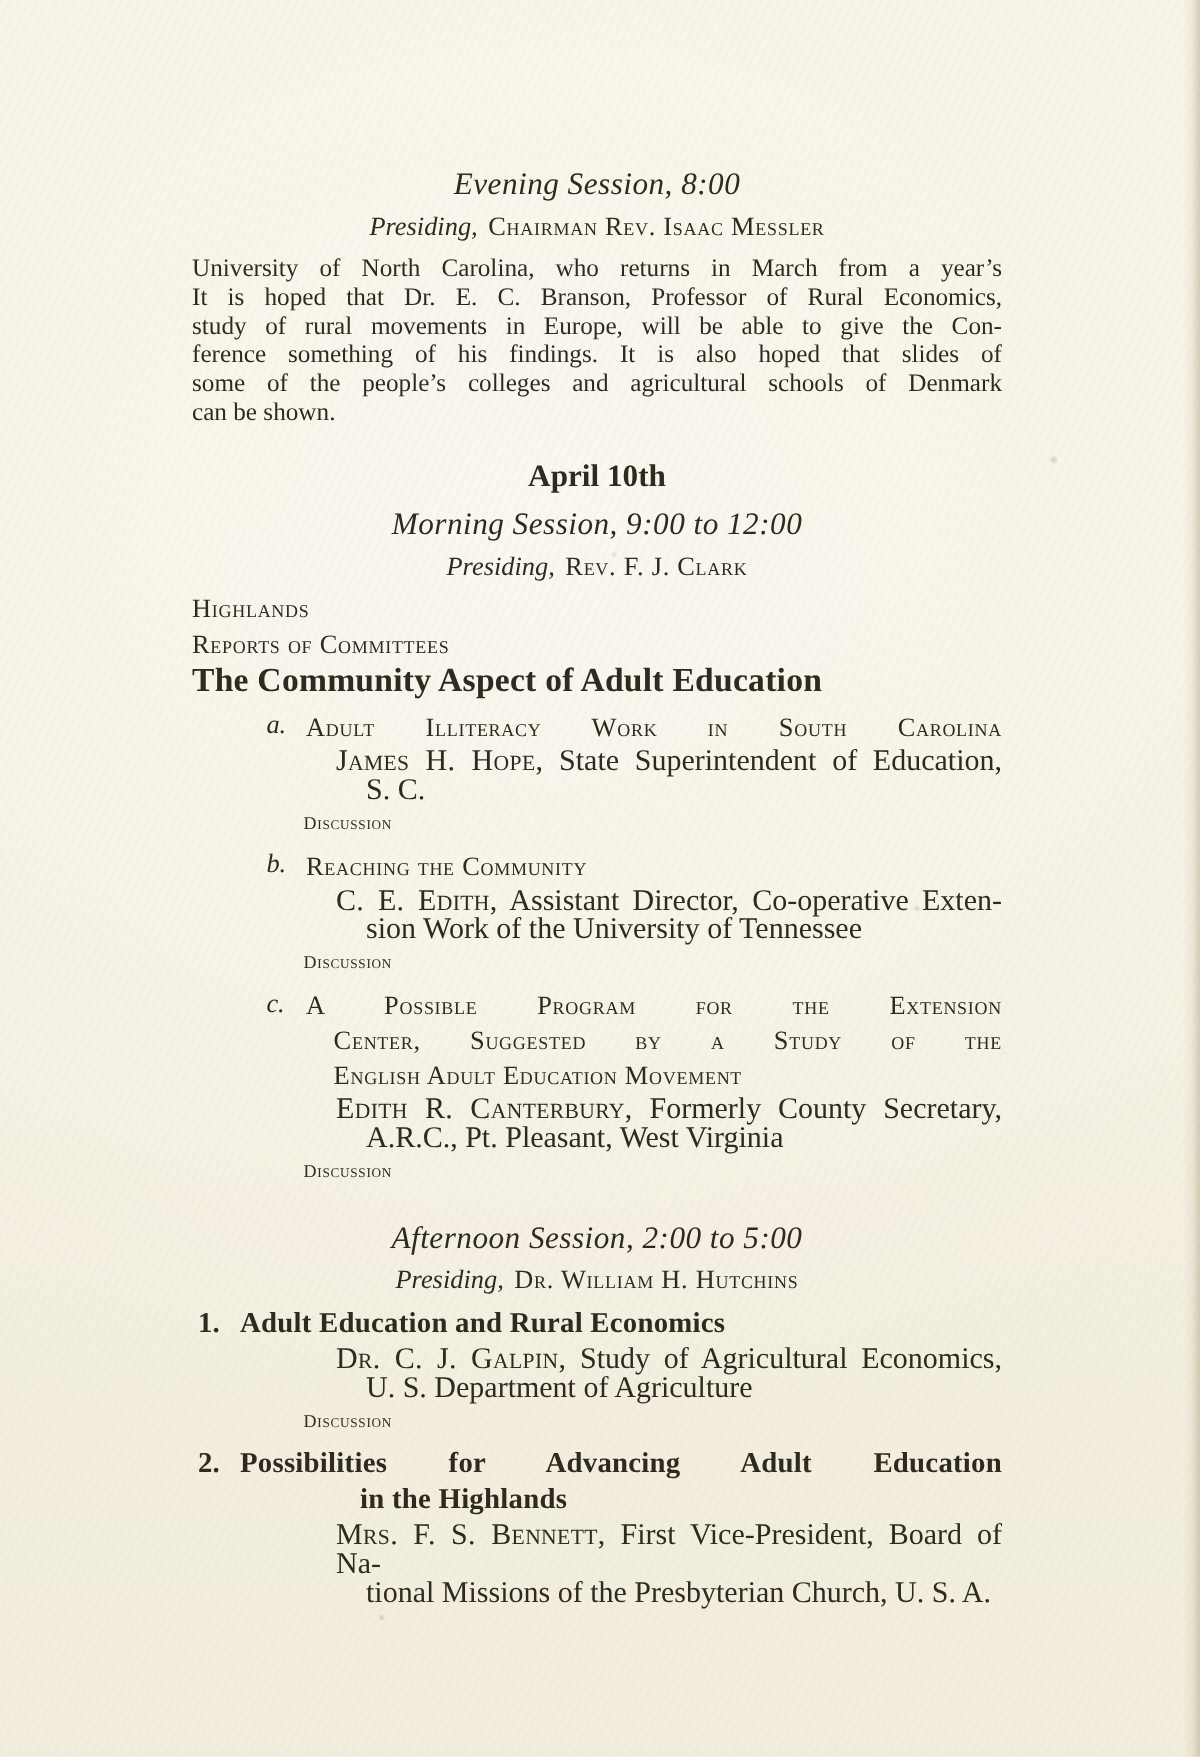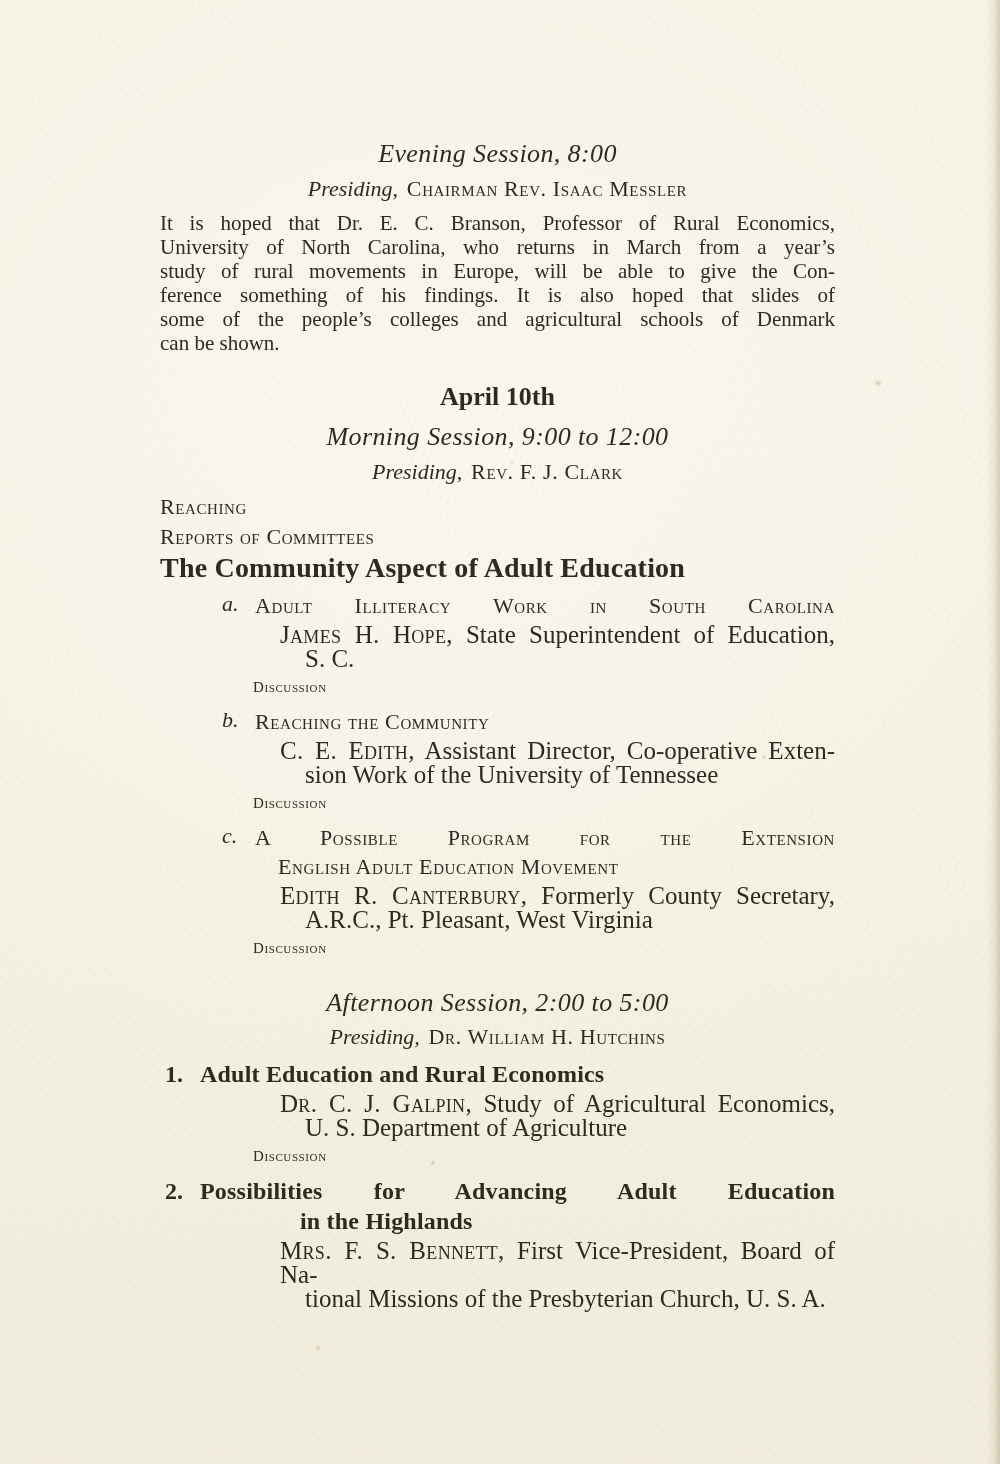--- a/index.html
+++ b/index.html
@@ -76,35 +76,35 @@
 <body>
 
 <div class="page">
   <div class="content">
 
     <div class="session-title">Evening Session, 8:00</div>
     <div class="presiding">
       <span class="label">Presiding,</span><span class="name">Chairman Rev. Isaac Messler</span>
     </div>
     <div class="paragraph">
+      <div class="pline">University of North Carolina, who returns in March from a year’s</div>
       <div class="pline">It is hoped that Dr. E. C. Branson, Professor of Rural Economics,</div>
-      <div class="pline">University of North Carolina, who returns in March from a year’s</div>
       <div class="pline">study of rural movements in Europe, will be able to give the Con-</div>
       <div class="pline">ference something of his findings. It is also hoped that slides of</div>
       <div class="pline">some of the people’s colleges and agricultural schools of Denmark</div>
       <div class="pline last">can be shown.</div>
     </div>
 
     <div class="date-heading">April 10th</div>
 
     <div class="session-title inner">Morning Session, 9:00 to 12:00</div>
     <div class="presiding">
       <span class="label">Presiding,</span><span class="name">Rev. F. J. Clark</span>
     </div>
-    <div class="agenda-line">Reaching</div>
+    <div class="agenda-line">Highlands</div>
     <div class="agenda-line">Reports of Committees</div>
     <div class="section-heading">The Community Aspect of Adult Education</div>
 
     <div class="lettered-item">
       <span class="letter">a.</span>
       <div class="ltitle">
           <div class="spread">Adult Illiteracy Work in South Carolina</div>
         </div>
       <div class="speaker">
         <div class="line1"><span class="name">James H. Hope,</span><span> State Superintendent of Education,</span></div>
@@ -122,20 +122,21 @@
         <div class="line1"><span class="name">C. E. Edith,</span><span> Assistant Director, Co-operative Exten-</span></div>
         <div class="line2">sion Work of the University of Tennessee</div>
       </div>
       <div class="discussion">Discussion</div>
     </div>
 
     <div class="lettered-item">
       <span class="letter">c.</span>
       <div class="ltitle">
         <div class="spread">A Possible Program for the Extension</div>
+        <div class="spread cont">Center, Suggested by a Study of the</div>
         <div class="cont">English Adult Education Movement</div>
       </div>
       <div class="speaker">
         <div class="line1"><span class="name">Edith R. Canterbury,</span><span> Formerly County Secretary,</span></div>
         <div class="line2">A.R.C., Pt. Pleasant, West Virginia</div>
       </div>
       <div class="discussion">Discussion</div>
     </div>
 
     <div class="session-title afternoon-gap">Afternoon Session, 2:00 to 5:00</div>

